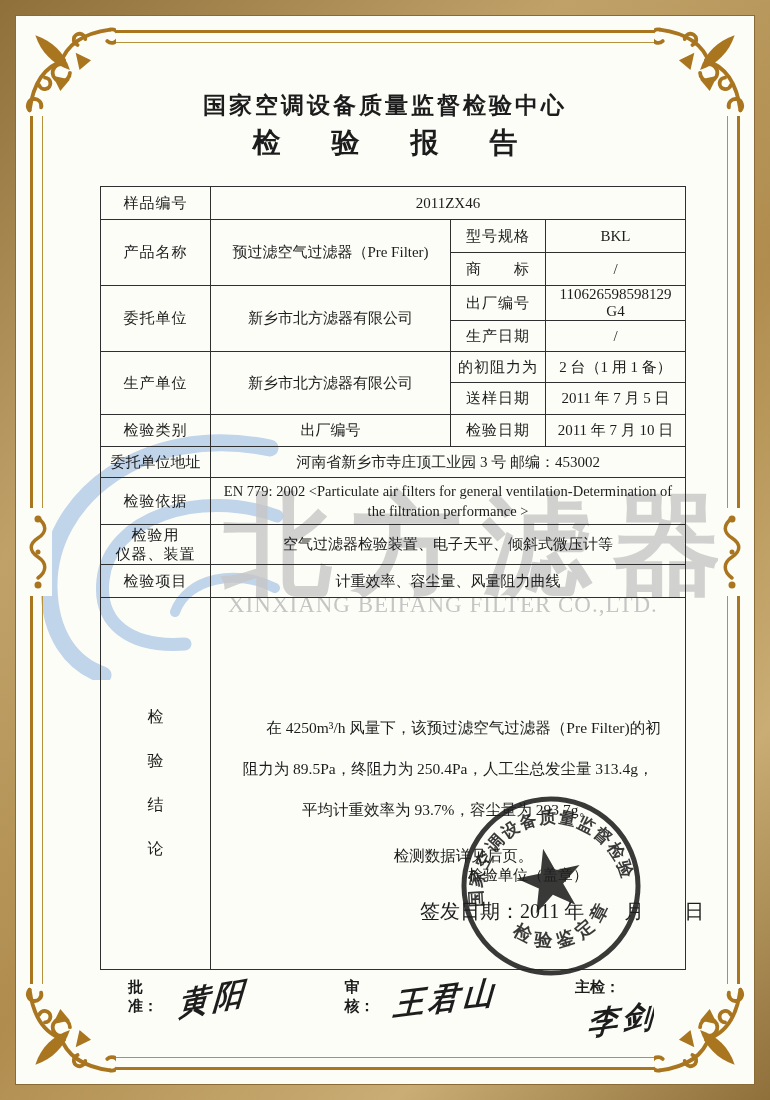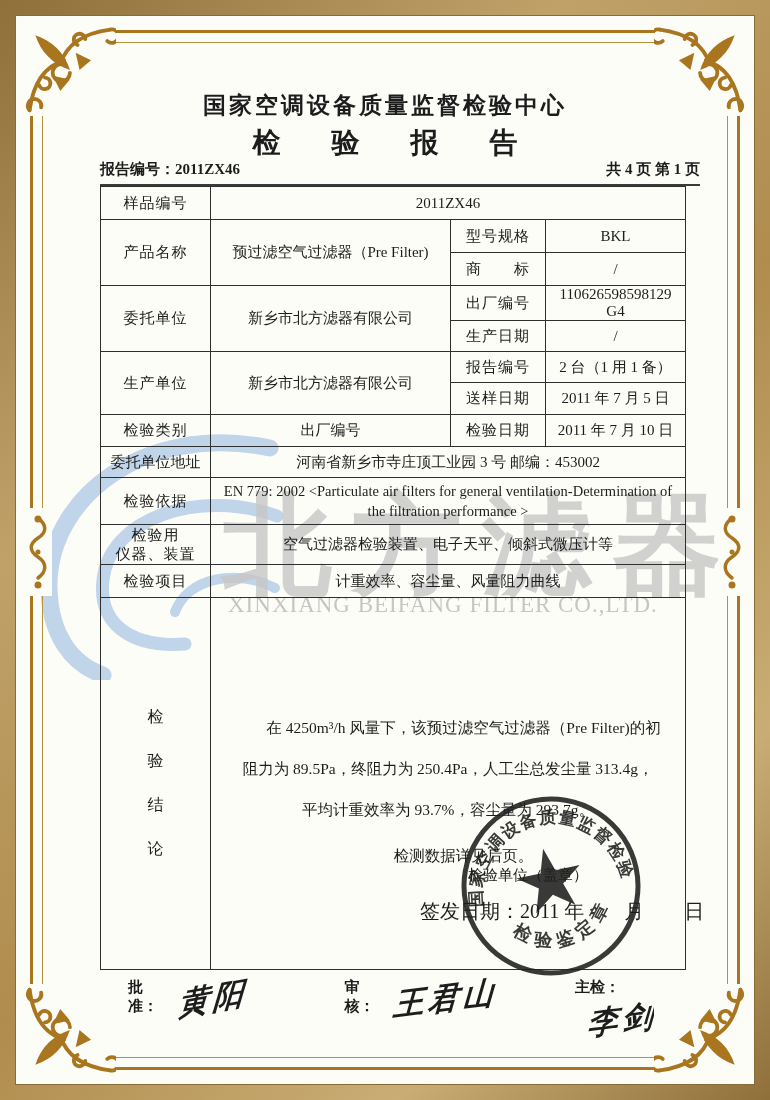--- a/index.html
+++ b/index.html
@@ -80,24 +80,20 @@
       <path stroke-width="13" d="M252,96 C175,68 84,98 78,160 C73,204 106,228 160,224"></path>
       <path stroke-width="10" d="M250,168 C212,148 162,158 150,192"></path>
     </g>
   </svg>
   <div class="wm wm-cn">北方滤器</div>
   <div class="wm wm-en">XINXIANG BEIFANG FILTER CO.,LTD.</div>
 
   <div class="content">
     <div class="org-title">国家空调设备质量监督检验中心</div>
     <div class="report-title">检 验 报 告</div>
-    <div class="head-row">
-      <span>报告编号：2011ZX46</span>
-      <span>共 4 页 第 1 页</span>
-    </div>
 
     <table class="rpt">
       <colgroup>
           <col style="width:110px">
           <col style="width:240px">
           <col style="width:95px">
           <col style="width:140px">
         </colgroup>
       <tbody>
           <tr class="h33">
@@ -120,21 +116,21 @@
         <td class="lab">出厂编号</td>
         <td>110626598598129 G4</td>
       </tr>
       <tr class="h31">
         <td class="lab">生产日期</td>
         <td>/</td>
       </tr>
       <tr class="h31">
         <td class="lab" rowspan="2">生产单位</td>
         <td rowspan="2">新乡市北方滤器有限公司</td>
-        <td class="lab">报告编号</td>
+        <td class="lab">的初阻力为</td>
         <td>2 台（1 用 1 备）</td>
       </tr>
       <tr class="h32">
         <td class="lab">送样日期</td>
         <td>2011 年 7 月 5 日</td>
       </tr>
       <tr class="h32">
         <td class="lab">检验类别</td>
         <td>出厂编号</td>
         <td class="lab">检验日期</td>

